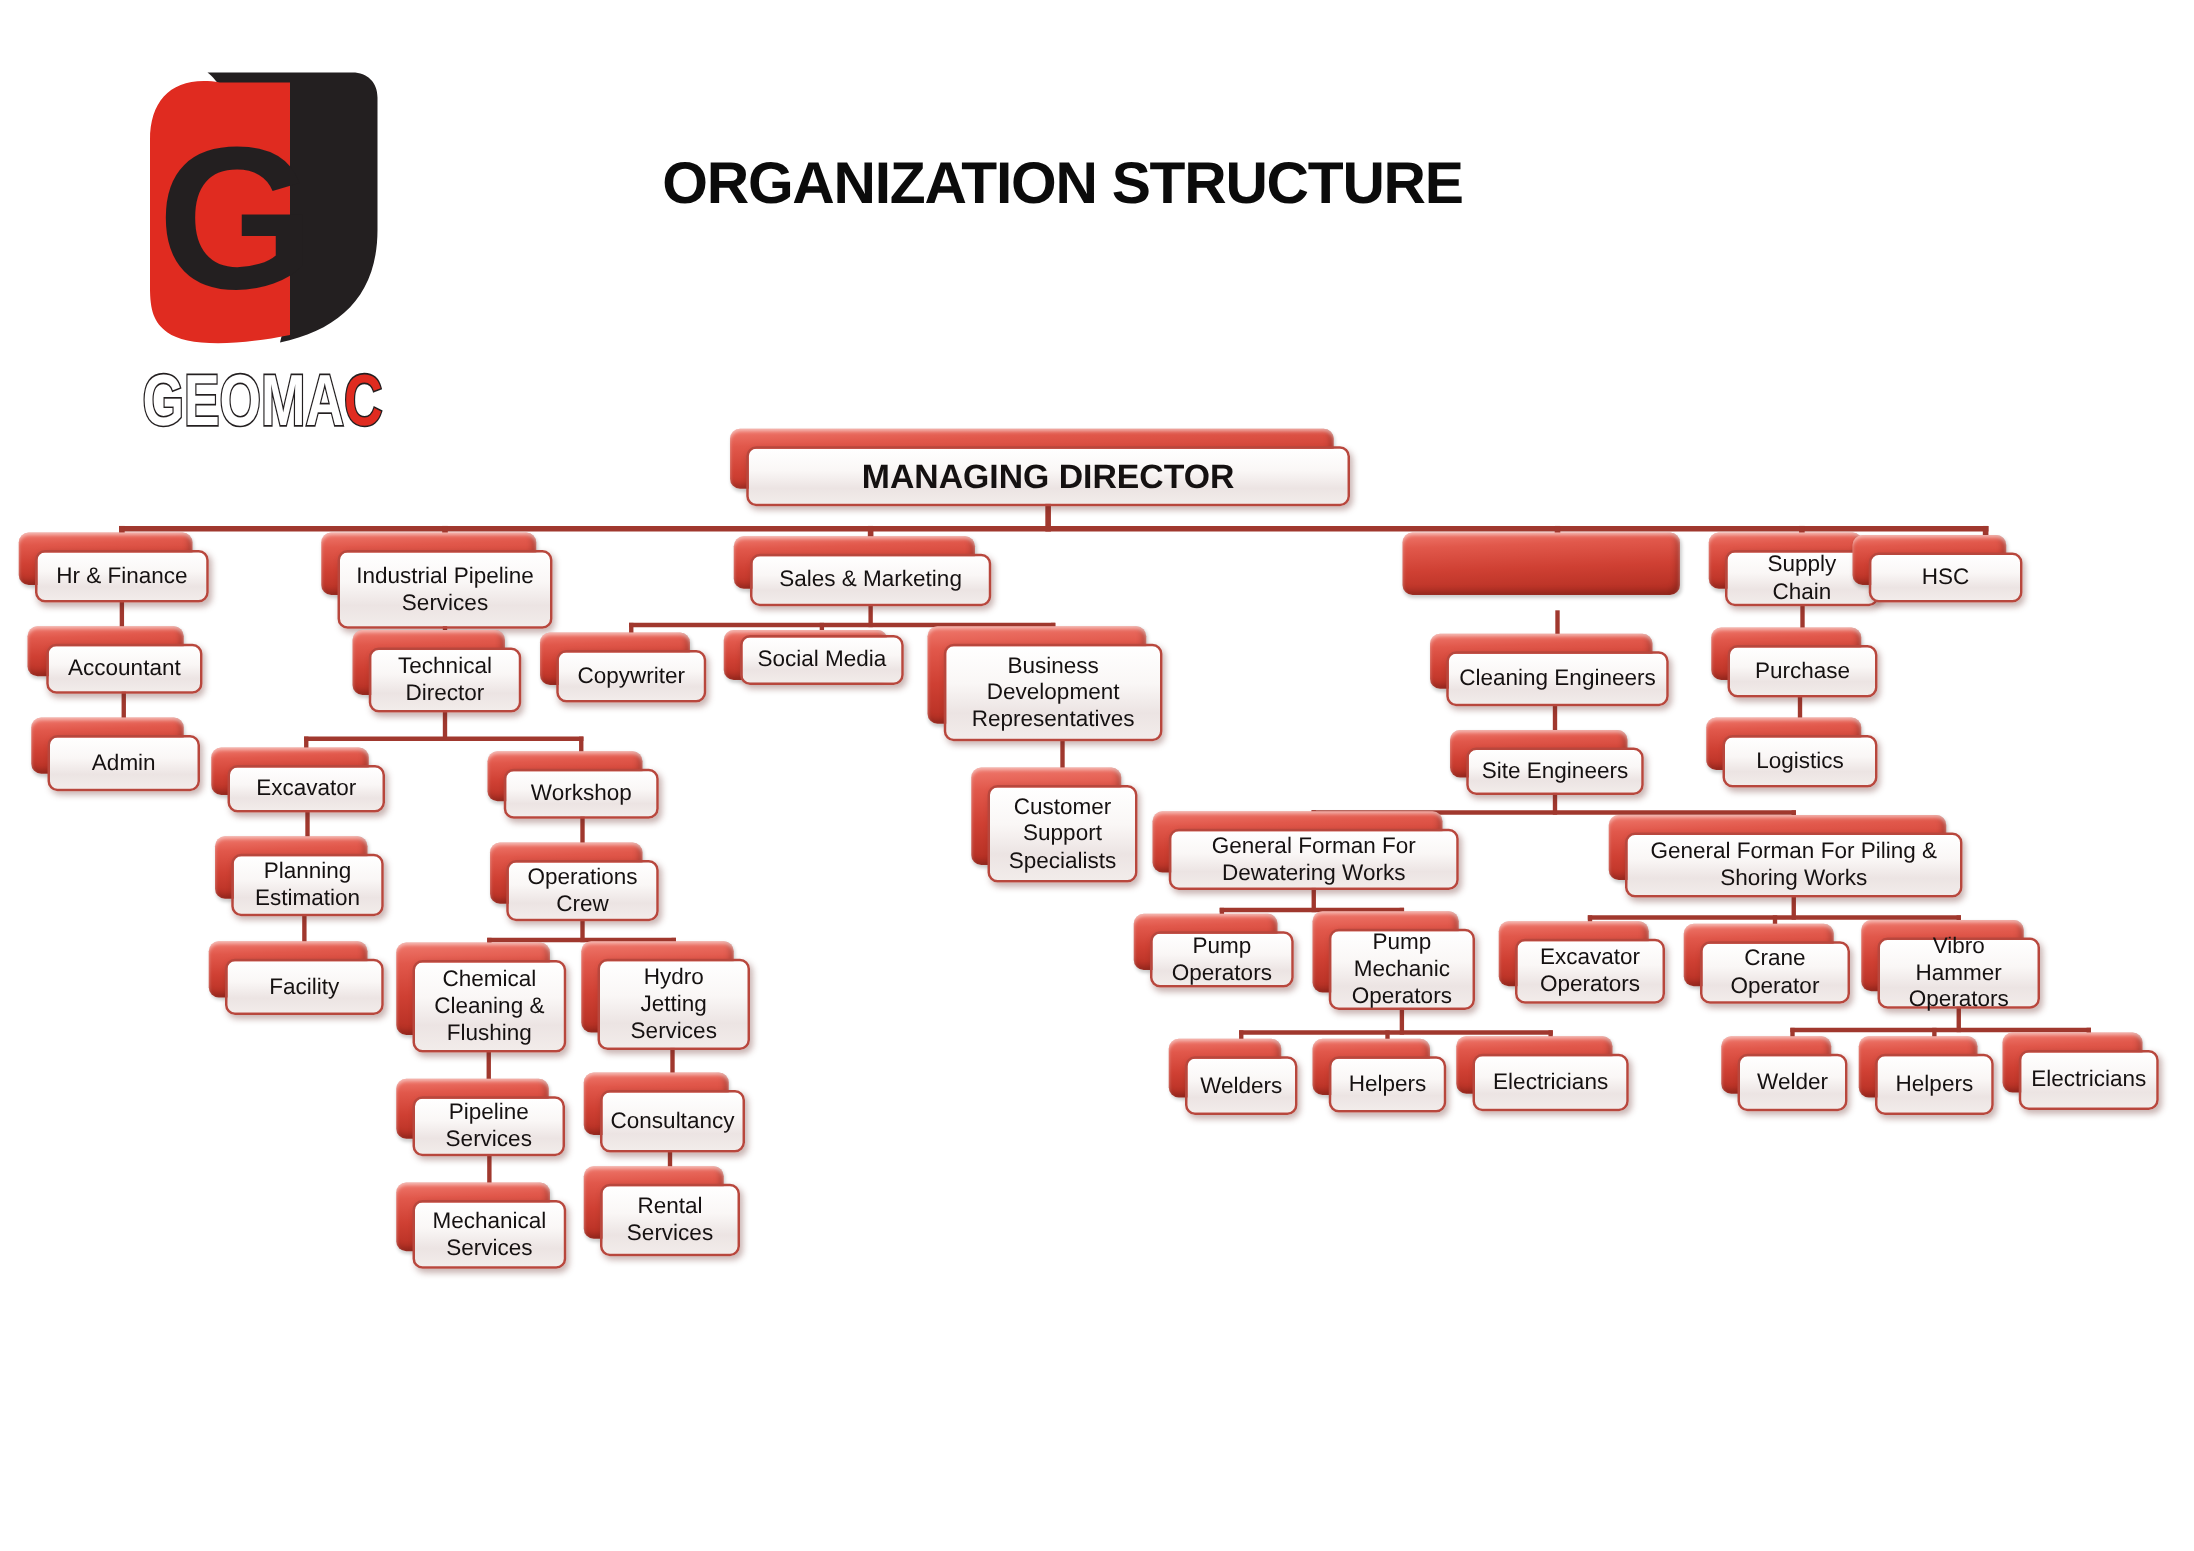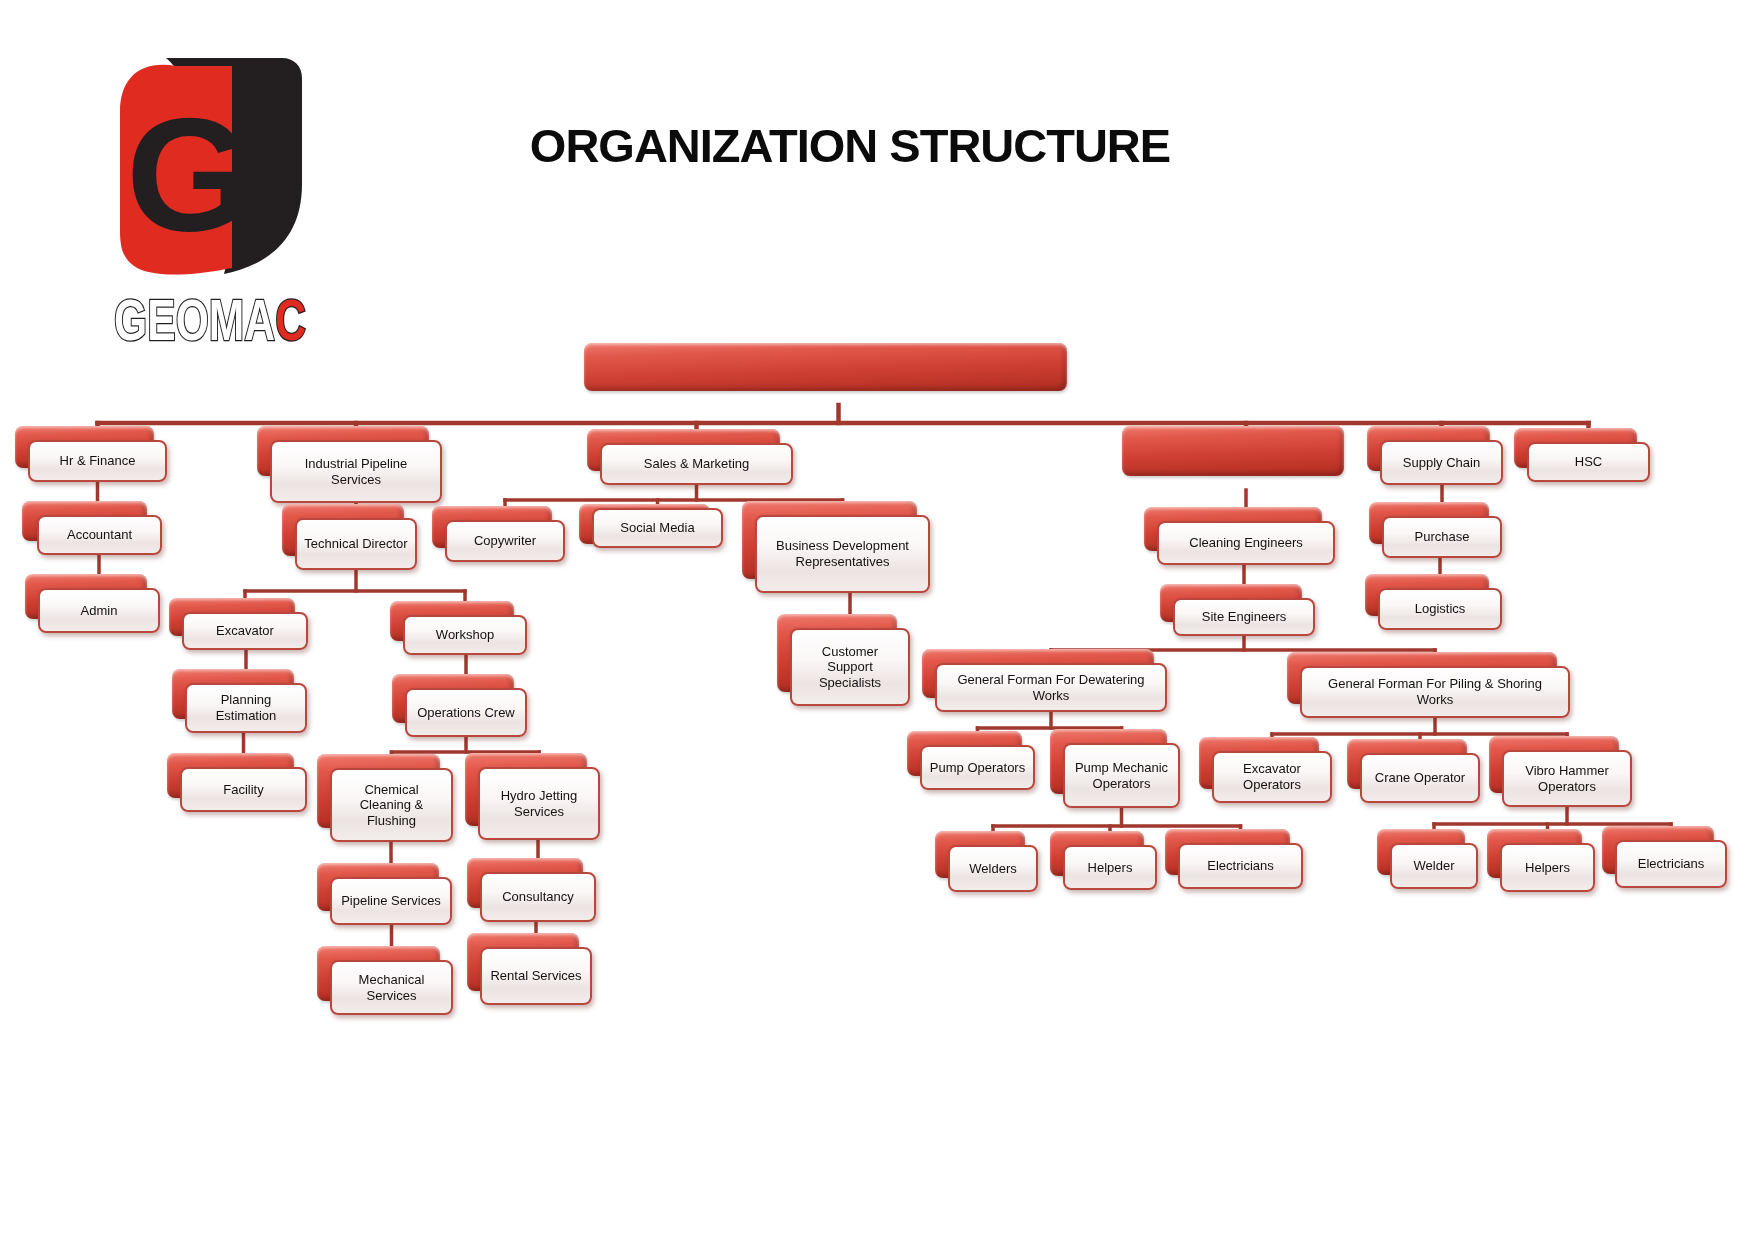--- a/index.html
+++ b/index.html
@@ -9,21 +9,21 @@
   .title{position:absolute;left:505px;top:118px;width:690px;text-align:center;
          font-size:47px;font-weight:bold;color:#0b0b0b;letter-spacing:-1px;}
   .node{position:absolute;z-index:1;}
   .node .back{position:absolute;left:0;top:0;border-radius:8px;
          background:linear-gradient(178deg,#f0796d 0%,#e1584b 22%,#cf4033 55%,#b02c20 100%);
          box-shadow:inset 0 2px 3px rgba(255,255,255,.5), inset -3px -3px 5px rgba(0,0,0,.22), 1px 2px 3px rgba(0,0,0,.2);}
   .node .front{position:absolute;border-radius:8px;border:2px solid #b8473d;box-sizing:border-box;
          background:linear-gradient(180deg,#ffffff 0%,#faf7f6 40%,#ece4e3 72%,#f2ecea 100%);
          box-shadow:2px 3px 5px rgba(100,40,35,.35);
          display:flex;align-items:center;justify-content:center;text-align:center;padding:2px 6px;}
-  .node .lbl{font-size:13px;color:#151111;line-height:1.2;}
+  .node .lbl{font-size:18px;color:#151111;line-height:1.2;}
   .node-md .lbl{font-size:27px;font-weight:bold;color:#151111;letter-spacing:0;}
   .logo{position:absolute;left:110px;top:56px;}
 </style>
 </head>
 <body>
 
 <div id="stage">
 
   <svg id="connectors" width="1755" height="1241" viewBox="0 0 1755 1241">
       <path d="M838.5,405 V423" stroke="#a0382e" stroke-width="4.5" fill="none" stroke-linecap="square"></path>
@@ -94,20 +94,23 @@
       <text x="6" y="172" font-family="Liberation Sans, sans-serif" font-weight="bold" font-size="162" fill="#231f20">G</text>
     </g>
     <text x="100" y="284" text-anchor="middle" font-family="Liberation Sans, sans-serif" font-weight="bold" font-size="58" textLength="192" lengthAdjust="spacingAndGlyphs" fill="#ffffff" stroke="#231f20" stroke-width="2.6" paint-order="stroke"><tspan>GEOMA</tspan><tspan fill="#e02b20">C</tspan></text>
   </svg>
 
   <div class="title">ORGANIZATION STRUCTURE</div>
 
   <div id="org-chart">
       <div class="node node-md" style="left: 584px; top: 343px; width: 496px; height: 62px;">
         <div class="back" style="width:483px;height:48px"></div>
+        <div class="front" style="left:13px;top:14px;width:483px;height:48px">
+          <span class="lbl">MANAGING DIRECTOR</span>
+        </div>
       </div>
       <div class="node" style="left: 15px; top: 426px; width: 152px; height: 56px;">
         <div class="back" style="width:139px;height:42px"></div>
         <div class="front" style="left:13px;top:14px;width:139px;height:42px">
           <span class="lbl">Hr &amp; Finance</span>
         </div>
       </div>
       <div class="node" style="left: 22px; top: 501px; width: 138px; height: 54px;">
         <div class="back" style="width:125px;height:40px"></div>
         <div class="front" style="left:15px;top:14px;width:125px;height:40px">
@@ -332,21 +335,21 @@
         <div class="front" style="left:13px;top:14px;width:120px;height:42px">
           <span class="lbl">Purchase</span>
         </div>
       </div>
       <div class="node" style="left: 1365px; top: 574px; width: 137px; height: 56px;">
         <div class="back" style="width:124px;height:42px"></div>
         <div class="front" style="left:13px;top:14px;width:124px;height:42px">
           <span class="lbl">Logistics</span>
         </div>
       </div>
-      <div class="node" style="left: 1514px; top: 428px; width: 152px; height: 54px; padding-left: 36px;">
+      <div class="node" style="left: 1482px; top: 428px; width: 152px; height: 54px; padding-left: 36px;">
         <div class="back" style="width:123px;height:40px"></div>
         <div class="front" style="left:13px;top:14px;width:123px;height:40px">
           <span class="lbl">HSC</span>
         </div>
       </div>
     </div>
 
 </div>
 
 </body></html>

